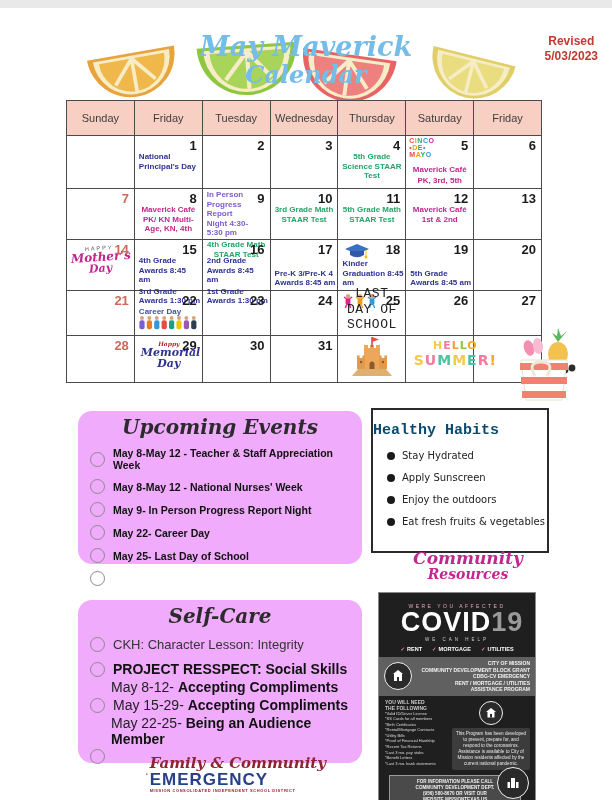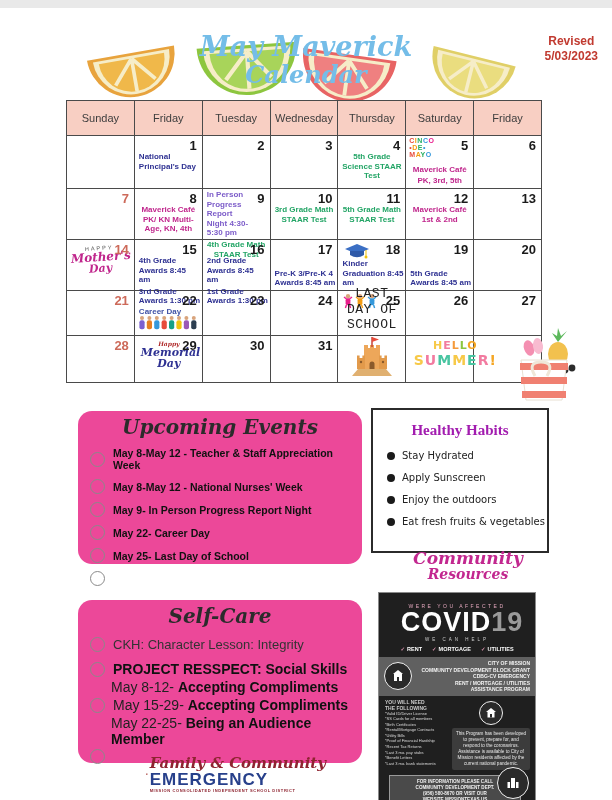--- a/index.html
+++ b/index.html
@@ -45,38 +45,38 @@
   .memorial{position:absolute;top:4px;left:6px;width:56px;text-align:center;}
   .memorial .mm-h{display:block;font-family:"DejaVu Serif",serif;font-style:italic;font-weight:bold;font-size:6px;color:#b02a2a;}
   .memorial .mm-s{display:block;font-family:"DejaVu Serif",serif;font-style:italic;font-weight:bold;font-size:11px;line-height:11px;color:#2e3192;}
   .hellosummer{position:absolute;top:3px;left:-6px;width:110px;text-align:center;font-weight:bold;z-index:3;
     font-family:"DejaVu Sans",sans-serif;}
   .hellosummer .hs1{display:block;font-size:11px;letter-spacing:1px;line-height:13px;}
   .hellosummer .hs2{display:block;font-size:14px;letter-spacing:1px;line-height:16px;}
   .icon-abs{position:absolute;z-index:1;}
 
   
-  .panel{position:absolute;background:#ec4899;border-radius:14px;}
+  .panel{position:absolute;background:#f0abfc;border-radius:14px;}
   #upcoming{left:78px;top:403px;width:284px;height:153px;}
   #selfcare{left:78px;top:592px;width:284px;height:163px;}
   .script-title{font-family:"DejaVu Serif",serif;font-style:italic;font-weight:bold;color:#2b2b2b;
     text-align:center;font-size:20px;margin:4px 0 2px 0;}
   .brow{display:flex;align-items:center;gap:8px;margin:8px 0 0 12px;}
   .circ{width:13px;height:13px;border:1.6px solid #8a8a8a;border-radius:50%;flex:none;background:transparent;}
   .btext{font-size:10.5px;font-weight:bold;color:#111;}
   .sc-row{display:flex;align-items:center;gap:8px;margin:2px 0 0 12px;min-height:15px;}
   .sc-row .sp{width:13px;flex:none;}
   .sc-text{font-size:14px;color:#222;}
   .sc-text b{color:#111;}
   .sc-text.lg{font-size:13px;color:#333;}
   .sc-gap{margin-top:9px;}
 
   
   #habits{position:absolute;left:371px;top:400px;width:174px;height:141px;background:#fff;border:2px solid #2b2b2b;}
-  #habits h3{margin:12px 0 4px 0;text-align:center;font-size:15px;color:#a21caf;font-family:Liberation Serif, serif;}
+  #habits h3{margin:12px 0 4px 0;font-size:15px;color:#0c4a6e;font-family:Liberation Mono, monospace;}
   .hrow{display:flex;align-items:center;gap:7px;margin:11px 0 0 14px;}
   .dot{width:8px;height:8px;border-radius:50%;background:#1a1a1a;flex:none;}
   .htext{font-size:10px;color:#222;font-family:"DejaVu Sans",sans-serif;}
 
   
   #community{position:absolute;left:408px;top:541px;width:120px;text-align:center;z-index:6;
     font-family:"DejaVu Serif",serif;font-style:italic;font-weight:bold;color:#c2278f;}
   #community .c1{display:block;font-size:17px;line-height:18px;}
   #community .c2{display:block;font-size:14px;line-height:15px;}
 

